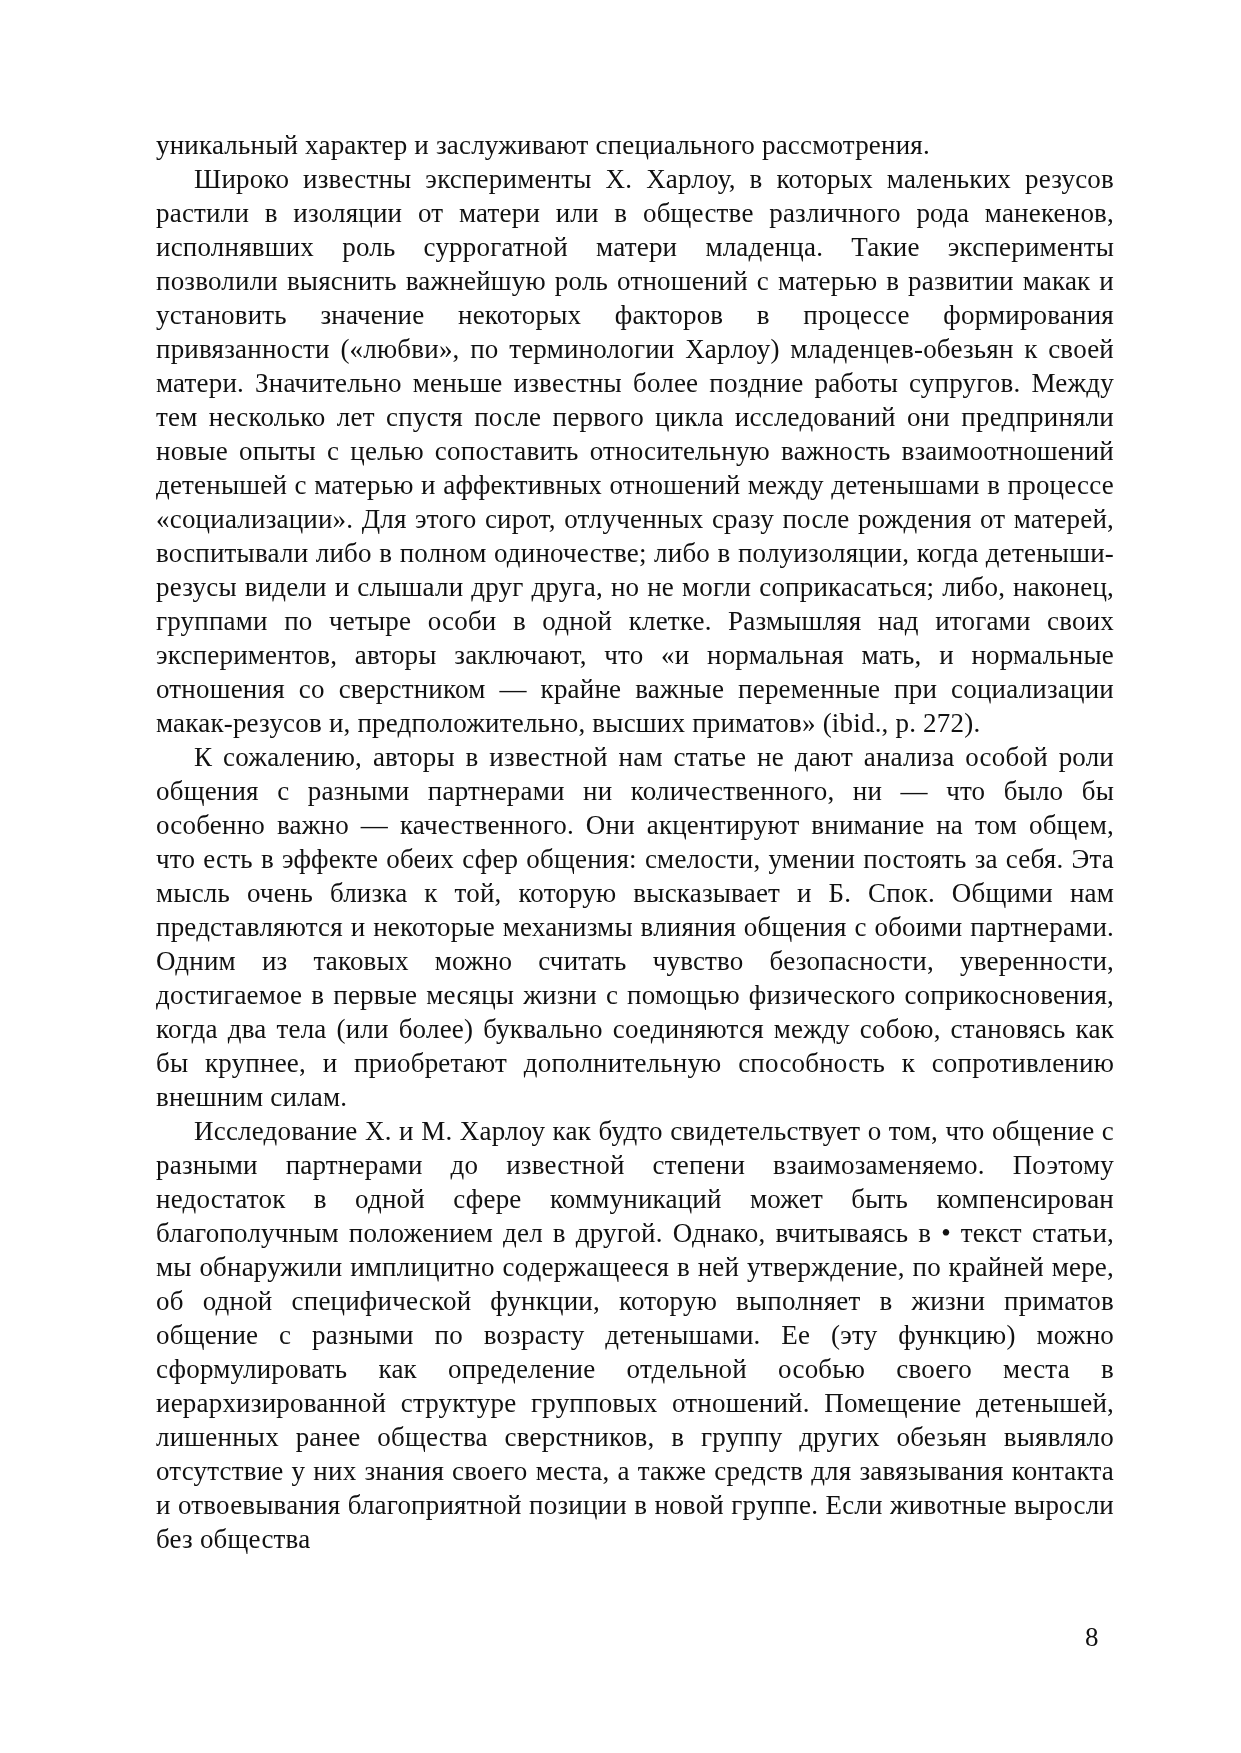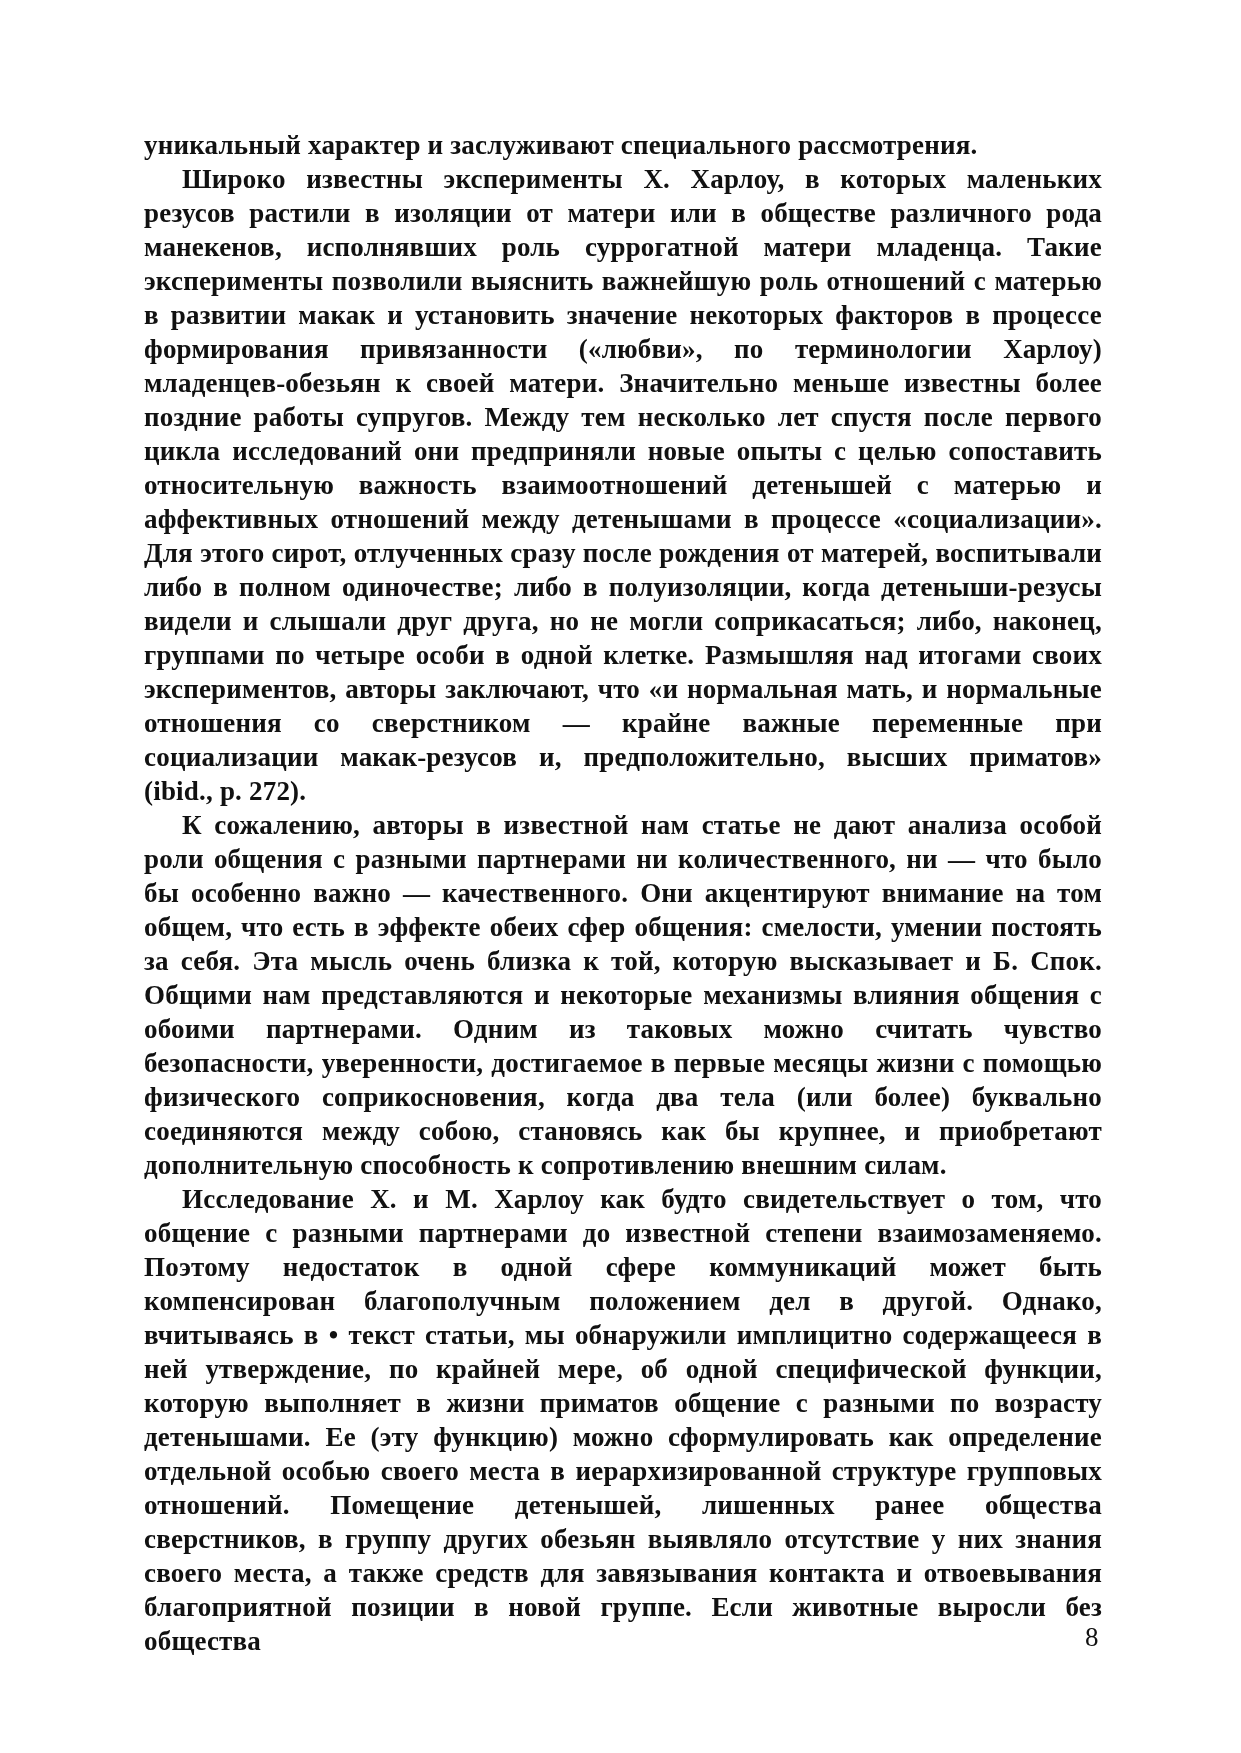--- a/index.html
+++ b/index.html
@@ -11,28 +11,27 @@
     position: relative;
     width: 1241px;
     height: 1753px;
     background: #ffffff;
     overflow: hidden;
     font-family: "Liberation Serif", "DejaVu Serif", serif;
     color: #111111;
   }
   .text-block {
     position: absolute;
-    left: 144px;
+    left: 156px;
     top: 128px;
     width: 958px;
     font-size: 27px;
     line-height: 34px;
     text-align: justify;
     letter-spacing: 0.2px;
-    font-weight: bold;
   }
   .text-block p {
     margin: 0;
     padding: 0;
   }
   .text-block p.indent {
     text-indent: 38px;
   }
   .page-number {
     position: absolute;

